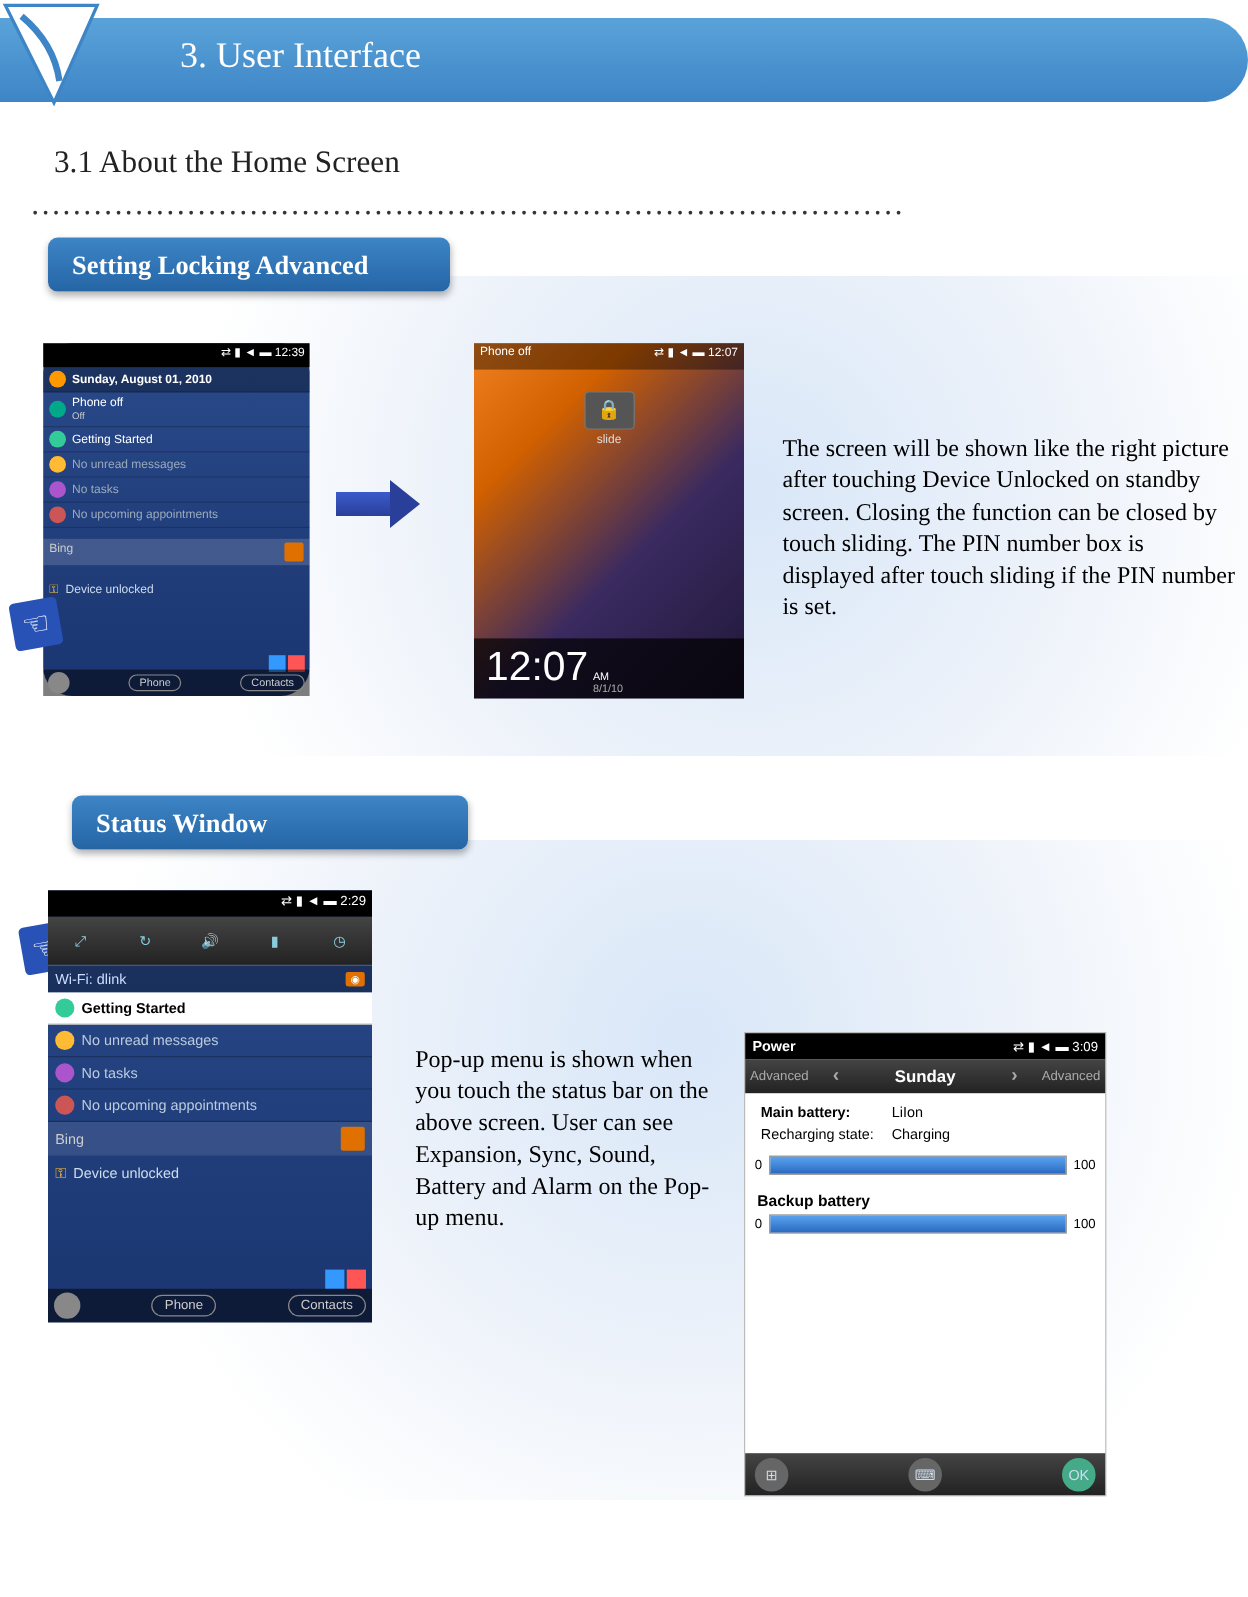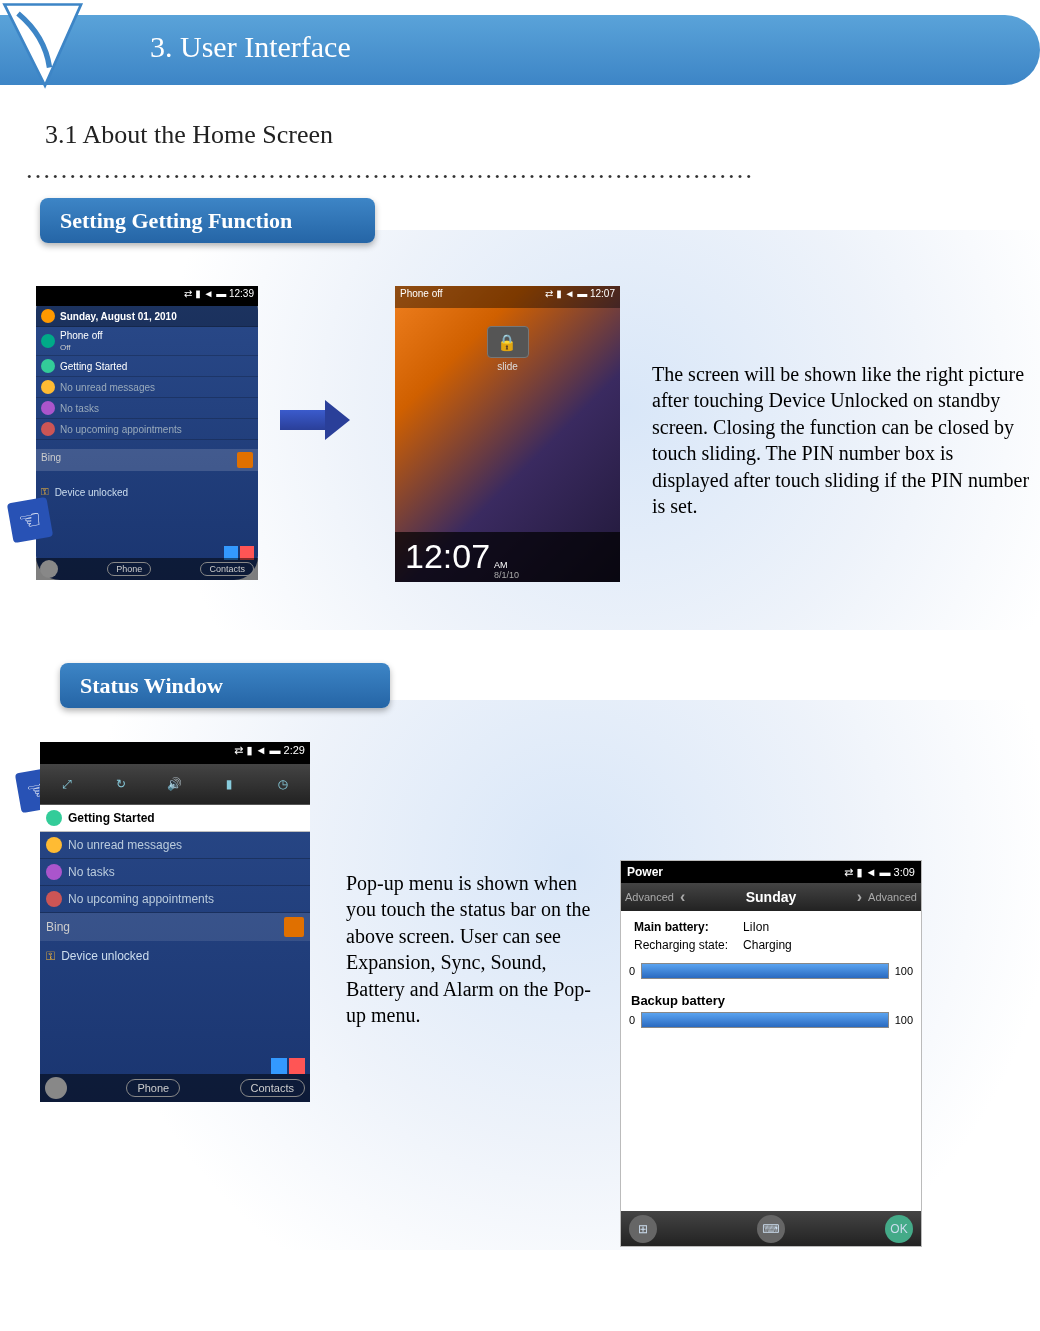--- a/index.html
+++ b/index.html
@@ -215,21 +215,21 @@
     height: 385px;
     background: #fff;
     font-family: Arial, sans-serif;
     font-size: 12px;
     color: #000;
     border:1px solid #bbb;
   }
   .phone4 .title { background:#000; color:#fff; height:22px; display:flex; align-items:center; justify-content:space-between; padding:0 6px; font-weight:bold;}
   .phone4 .tabs { background:linear-gradient(to bottom,#444,#222); color:#ccc; height:28px; display:flex; align-items:center; justify-content:space-between; padding:0 4px;}
   .phone4 .tabs .ct { color:#fff; font-weight:bold; font-size:14px;}
-  .phone4 .tabs .side { font-size:11px; color:#aaa; display:flex; align-items:center; gap:6px;}
+  .phone4 .tabs .side { font-size:11px; color:#aaa; display:flex; align-items:center; gap:20px;}
   .phone4 .info { padding:6px 10px; font-size:12px;}
   .phone4 .bar-row { display:flex; align-items:center; padding:2px 8px; font-size:11px;}
   .phone4 .bar-outer { flex:1; height:14px; border:1px solid #888; margin:0 6px; background:linear-gradient(to bottom,#eaeaea,#cfcfcf); position:relative;}
   .phone4 .bar-inner { position:absolute; top:0; left:0; height:100%; background:linear-gradient(to bottom,#5aa3f0,#2a6ac0);}
   .phone4 .backup-lbl { padding:12px 10px 2px 10px; font-weight:bold; font-size:13px;}
   .phone4 .botbar { position:absolute; bottom:0; left:0; width:100%; height:35px; background:linear-gradient(to bottom,#444,#222); display:flex; align-items:center; justify-content:space-between; padding:0 8px; box-sizing:border-box;}
   .phone4 .botbar .cb { width:28px; height:28px; border-radius:50%; background:#666; display:flex; align-items:center; justify-content:center; color:#cde;}
 </style>
 </head>
 <body>
@@ -240,21 +240,21 @@
   <path d="M 20 15 Q 50 40 55 75" fill="none" stroke="#3d85c6" stroke-width="6"></path>
 </svg>
 <div class="header-title">3. User Interface</div>
 
 <div class="section-title">3.1 About the Home Screen</div>
 <div class="dotted-line">…………………………………………………………………………</div>
 
 <div class="content-bg-1"></div>
 <div class="content-bg-2"></div>
 
-<div class="sub-banner sub-banner-1">Setting Getting Function</div>
+<div class="sub-banner sub-banner-1">Setting Locking Advanced</div>
 <div class="sub-banner sub-banner-2">Status Window</div>
 
 <div class="phone1">
   <div class="status">
     <span>⇄ ▮ ◄ ▬ </span><span>12:39</span>
   </div>
   <div class="row date">
     <span class="ico" style="background:#f90"></span>
     <span>Sunday, August 01, 2010</span>
   </div>
@@ -330,20 +330,24 @@
 <div class="phone3">
   <div class="status">
     <span>⇄ ▮ ◄ ▬ </span><span>2:29</span>
   </div>
   <div class="popup">
     <span class="ico">⤢</span>
     <span class="ico">↻</span>
     <span class="ico">🔊</span>
     <span class="ico">▮</span>
     <span class="ico">◷</span>
+  </div>
+  <div class="wifi-row">
+    <span style="color:#cdf">Wi-Fi: dlink</span>
+    <span style="background:#e07000;padding:1px 4px;border-radius:2px;font-size:9px">◉</span>
   </div>
   <div class="list-row hi">
       <span class="ic" style="background:#3c9"></span>
       <span>Getting Started</span>
     </div>
   <div class="list-row" style="color:#bcd">
       <span class="ic" style="background:#fb3"></span>
       <span>No unread messages</span>
     </div>
   <div class="list-row" style="color:#bcd">

